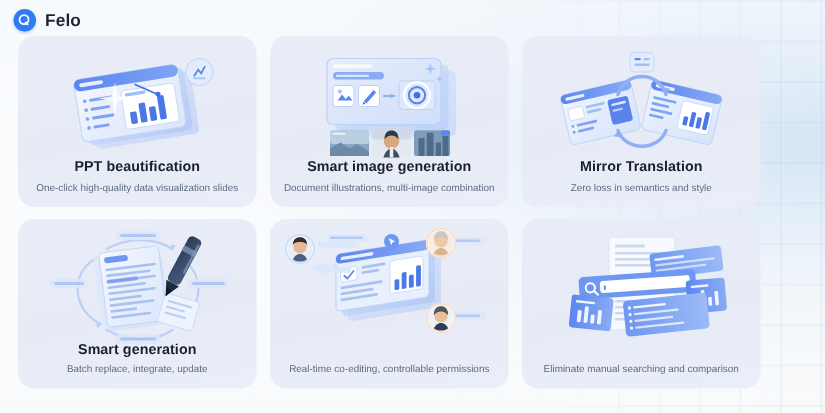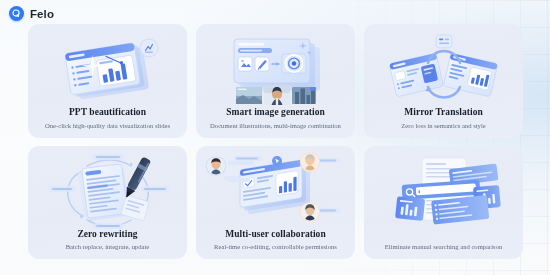--- a/index.html
+++ b/index.html
@@ -45,28 +45,27 @@
   }
   .brand-mark svg { display:block; }
   .brand-name {
     font-size: 11.5px; font-weight: bold; color: #1e2431;
     letter-spacing: .1px;
   }
 
   
   .cards {
     position: absolute;
-    left: 28px; top: 24px;
+    left: 12px; top: 24px;
     width: 495px; height: 235px;
     display: grid;
     grid-template-columns: repeat(3, 1fr);
     grid-template-rows: repeat(2, 1fr);
     gap: 8px 9px;
     z-index: 3;
-    font-family: Liberation Serif, serif;
   }
   .card {
     position: relative;
     background: linear-gradient(170deg, #e9edf8 0%, #e7ebf6 55%, #eaeef8 100%);
     border-radius: 11px;
     overflow: hidden;
     display: flex; flex-direction: column;
     align-items: center; justify-content: flex-end;
     padding-bottom: 8px;
   }
@@ -381,21 +380,21 @@
         <g transform="rotate(28 92 34)">
           <rect x="86" y="6" width="9.5" height="34" rx="3" fill="url(#g4p)"></rect>
           <rect x="86" y="14" width="9.5" height="4" fill="#6d84a8"></rect>
           <path d="M86 40 l4.75 10 l4.75 -10 z" fill="#1f2a3d"></path>
           <path d="M88.8 44.5 l1.95 5.5 l1.95 -5.5 z" fill="#0f1624"></path>
           <rect x="93.4" y="9" width="1.6" height="22" rx=".8" fill="#93a6c4" opacity=".6"></rect>
         </g>
       </svg>
     </div>
     <div class="txt">
-      <div class="t-title">Zero rewriting</div>
+      <div class="t-title">Smart generation</div>
       <div class="t-sub">Batch replace, integrate, update</div>
     </div>
   </div>
 
   <div class="card">
     <div class="art">
       <svg class="ill" width="152" height="84" viewBox="0 0 152 84">
         <defs>
           <linearGradient id="g5a" x1="0" y1="0" x2="1" y2="1">
             <stop offset="0" stop-color="#cfe0fb"></stop>
@@ -482,21 +481,20 @@
           <g clip-path="url(#c5c)">
             <rect x="1" y="1" width="18" height="18" fill="#eef1f6"></rect>
             <circle cx="10" cy="8.6" r="4.4" fill="#e9bf9b"></circle>
             <path d="M4.6 19 c.9 -4 3.3 -5.6 5.4 -5.6 c2.1 0 4.5 1.6 5.4 5.6 z" fill="#2f3d54"></path>
             <path d="M5.2 8.2 c0 -4.4 2.2 -6 4.8 -6 c2.6 0 4.8 1.6 4.8 6 c-1.2 -1.8 -3 -2.6 -4.8 -2.6 c-1.8 0 -3.6 .8 -4.8 2.6 z" fill="#50565e"></path>
           </g>
         </g>
       </svg>
     </div>
     <div class="txt">
-      <div class="t-title">Multi-user collaboration</div>
       <div class="t-sub">Real-time co-editing, controllable permissions</div>
     </div>
   </div>
 
   <div class="card">
     <div class="art">
       <svg class="ill" width="128" height="84" viewBox="0 0 128 84">
         <defs>
           <linearGradient id="g6a" x1="0" y1="0" x2="1" y2="0">
             <stop offset="0" stop-color="#6e97f1"></stop>

